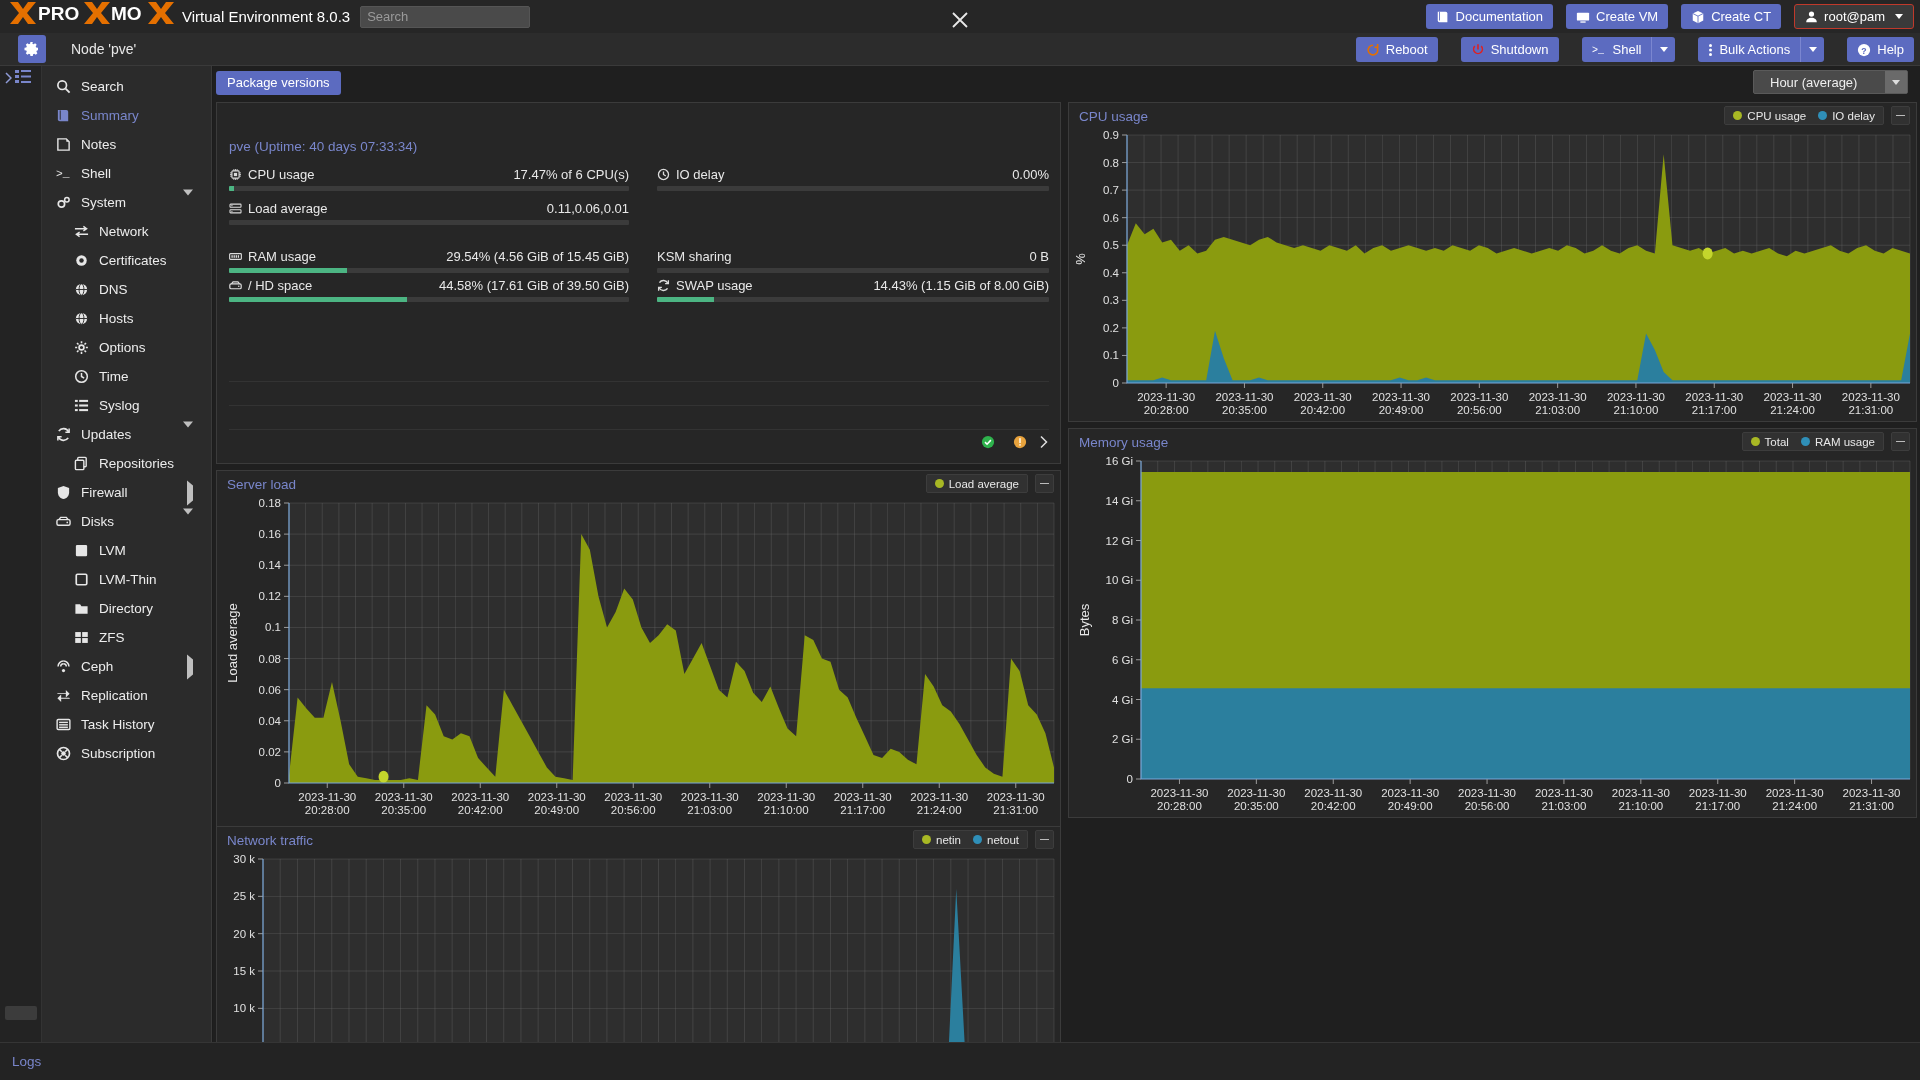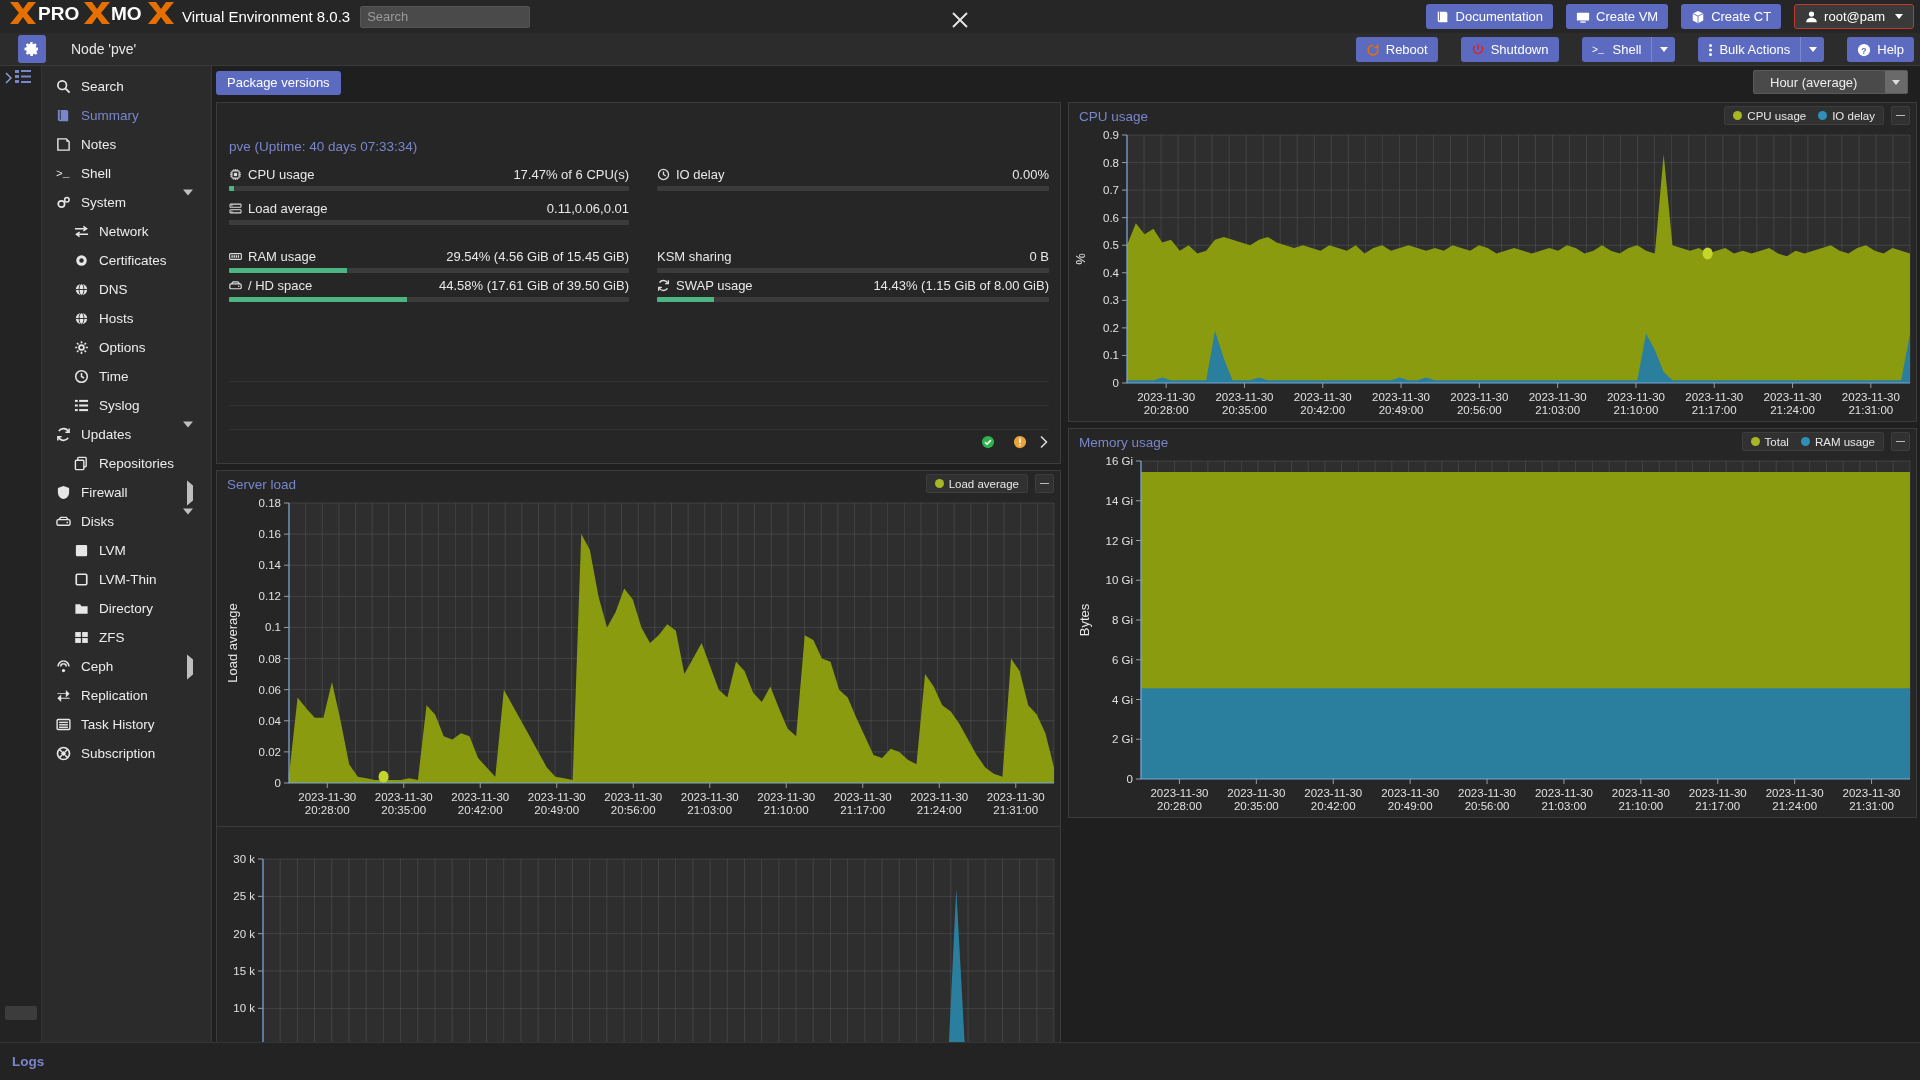--- a/index.html
+++ b/index.html
@@ -230,21 +230,21 @@
   .axis-title { font-size: 13px; fill: #e8e8e8;
                font-family: "Liberation Sans", sans-serif; }
   .tick-line { stroke: #9c9c9c; stroke-width: 1; }
   .grid-line { stroke: #6e6e6e; stroke-width: 0.6; opacity: .55; }
   .axis-line { stroke: #7aa7d9; stroke-width: 1.2; }
 
   
   #logsbar {
     position: absolute; left: 0; bottom: 0; width: 1920px; height: 38px;
     background: #232323; border-top: 1px solid #353535;
-    display: flex; align-items: center; font-weight: bold;
+    display: flex; align-items: center;
   }
   #logs-label {
     margin-left: 12px; font-size: 13.5px; color: #7986cb; cursor: pointer;
   }
   .scroll-handle {
     position: absolute; bottom: 2px; left: 50%; transform: translateX(-50%);
     cursor: pointer;
   }
 </style>
 </head>
@@ -1196,20 +1196,36 @@
           <text x="725.65" y="355" text-anchor="middle" class="axis-text">21:24:00</text>
           <line x1="802.55" x2="802.55" y1="324" y2="329" class="tick-line"></line>
           <text x="802.55" y="342" text-anchor="middle" class="axis-text">2023-11-30</text>
           <text x="802.55" y="355" text-anchor="middle" class="axis-text">21:31:00</text>
           <text transform="rotate(-90 20 165)" x="20" y="165" text-anchor="middle" class="axis-title">Bytes</text>
         </svg>
       </div>
   </div>
 
   <div class="panel" id="net-panel">
+    <div class="panel-head">
+      <span class="panel-title">Network traffic</span>
+      <div class="legend">
+        <span class="legend-item">
+          <i class="dot" style="background:#a8b824"></i>
+          <span>netin</span>
+        </span>
+        <span class="legend-item">
+          <i class="dot" style="background:#2f8fb8"></i>
+          <span>netout</span>
+        </span>
+      </div>
+      <div class="collapse-btn">
+          <i></i>
+        </div>
+    </div>
     <div class="plot" id="plot-net" style="left:0;top:26px">
         <svg width="843" height="242">
           <rect x="46" y="6" width="791" height="224" fill="#2e2e2e"></rect>
           <line x1="46" x2="46" y1="6" y2="230" class="grid-line"></line>
           <line x1="63.19565217391305" x2="63.19565217391305" y1="6" y2="230" class="grid-line"></line>
           <line x1="80.3913043478261" x2="80.3913043478261" y1="6" y2="230" class="grid-line"></line>
           <line x1="97.58695652173913" x2="97.58695652173913" y1="6" y2="230" class="grid-line"></line>
           <line x1="114.78260869565217" x2="114.78260869565217" y1="6" y2="230" class="grid-line"></line>
           <line x1="131.97826086956522" x2="131.97826086956522" y1="6" y2="230" class="grid-line"></line>
           <line x1="149.17391304347825" x2="149.17391304347825" y1="6" y2="230" class="grid-line"></line>

